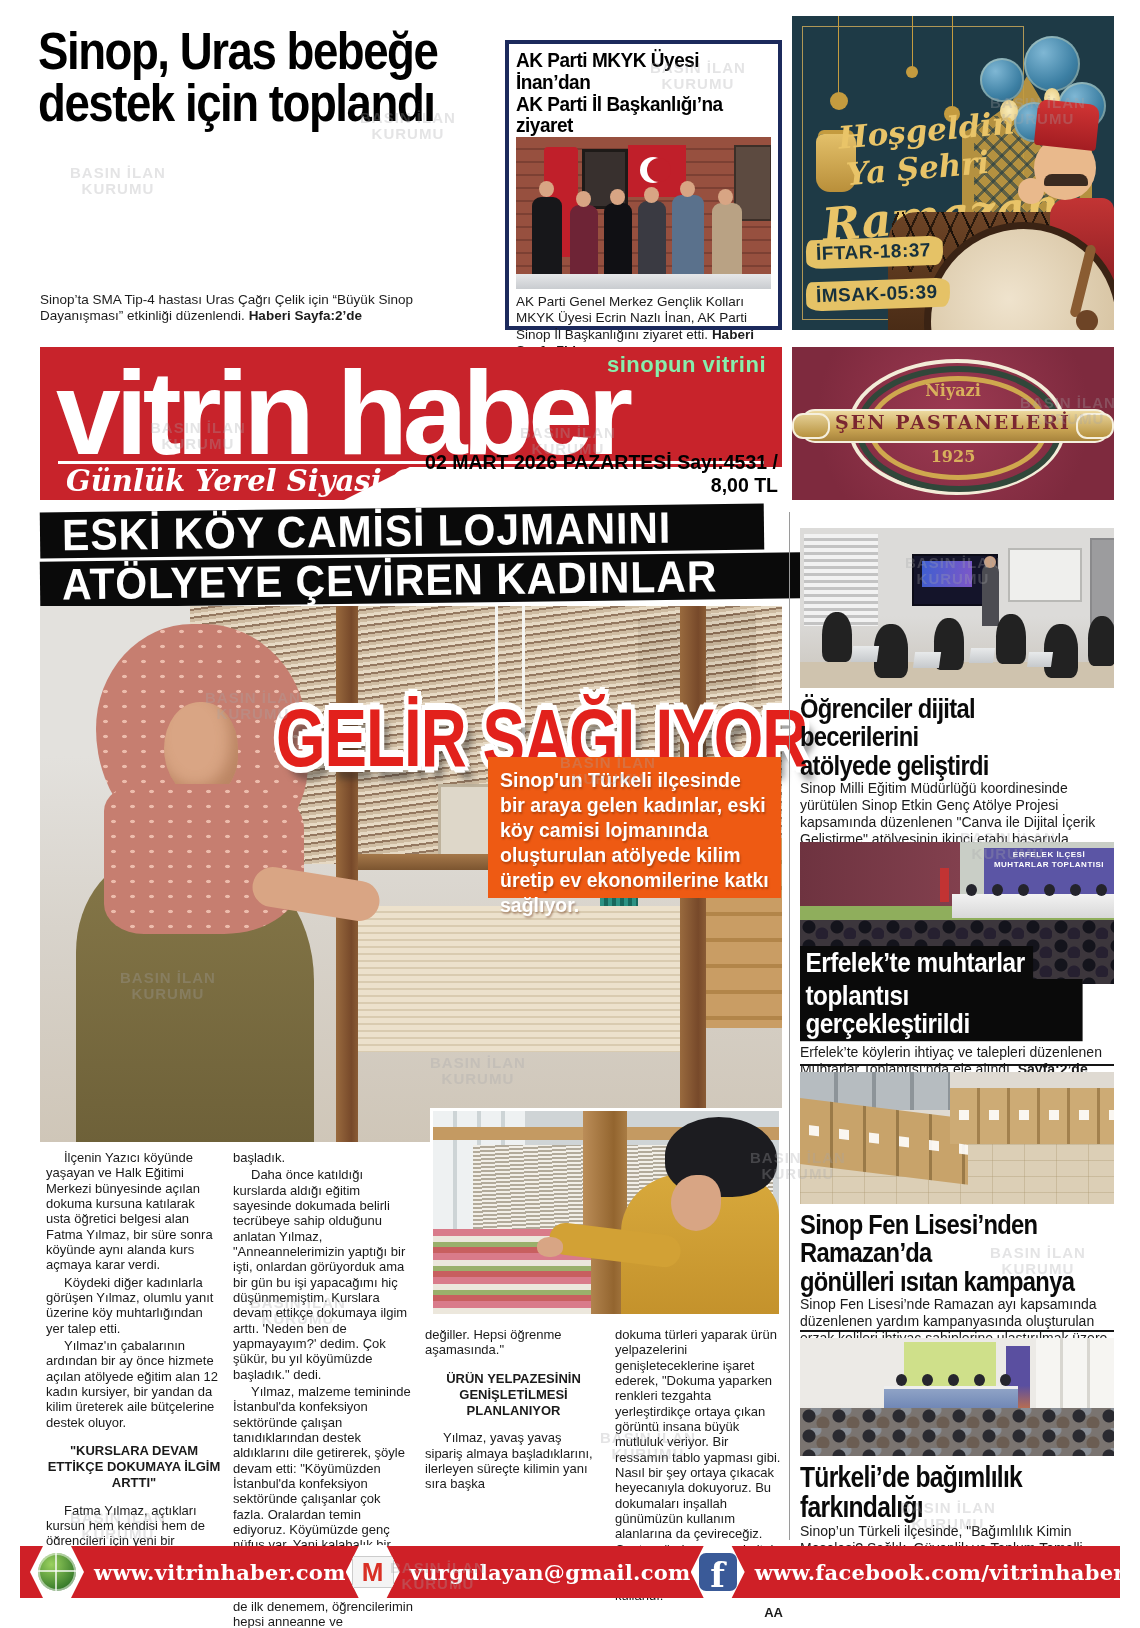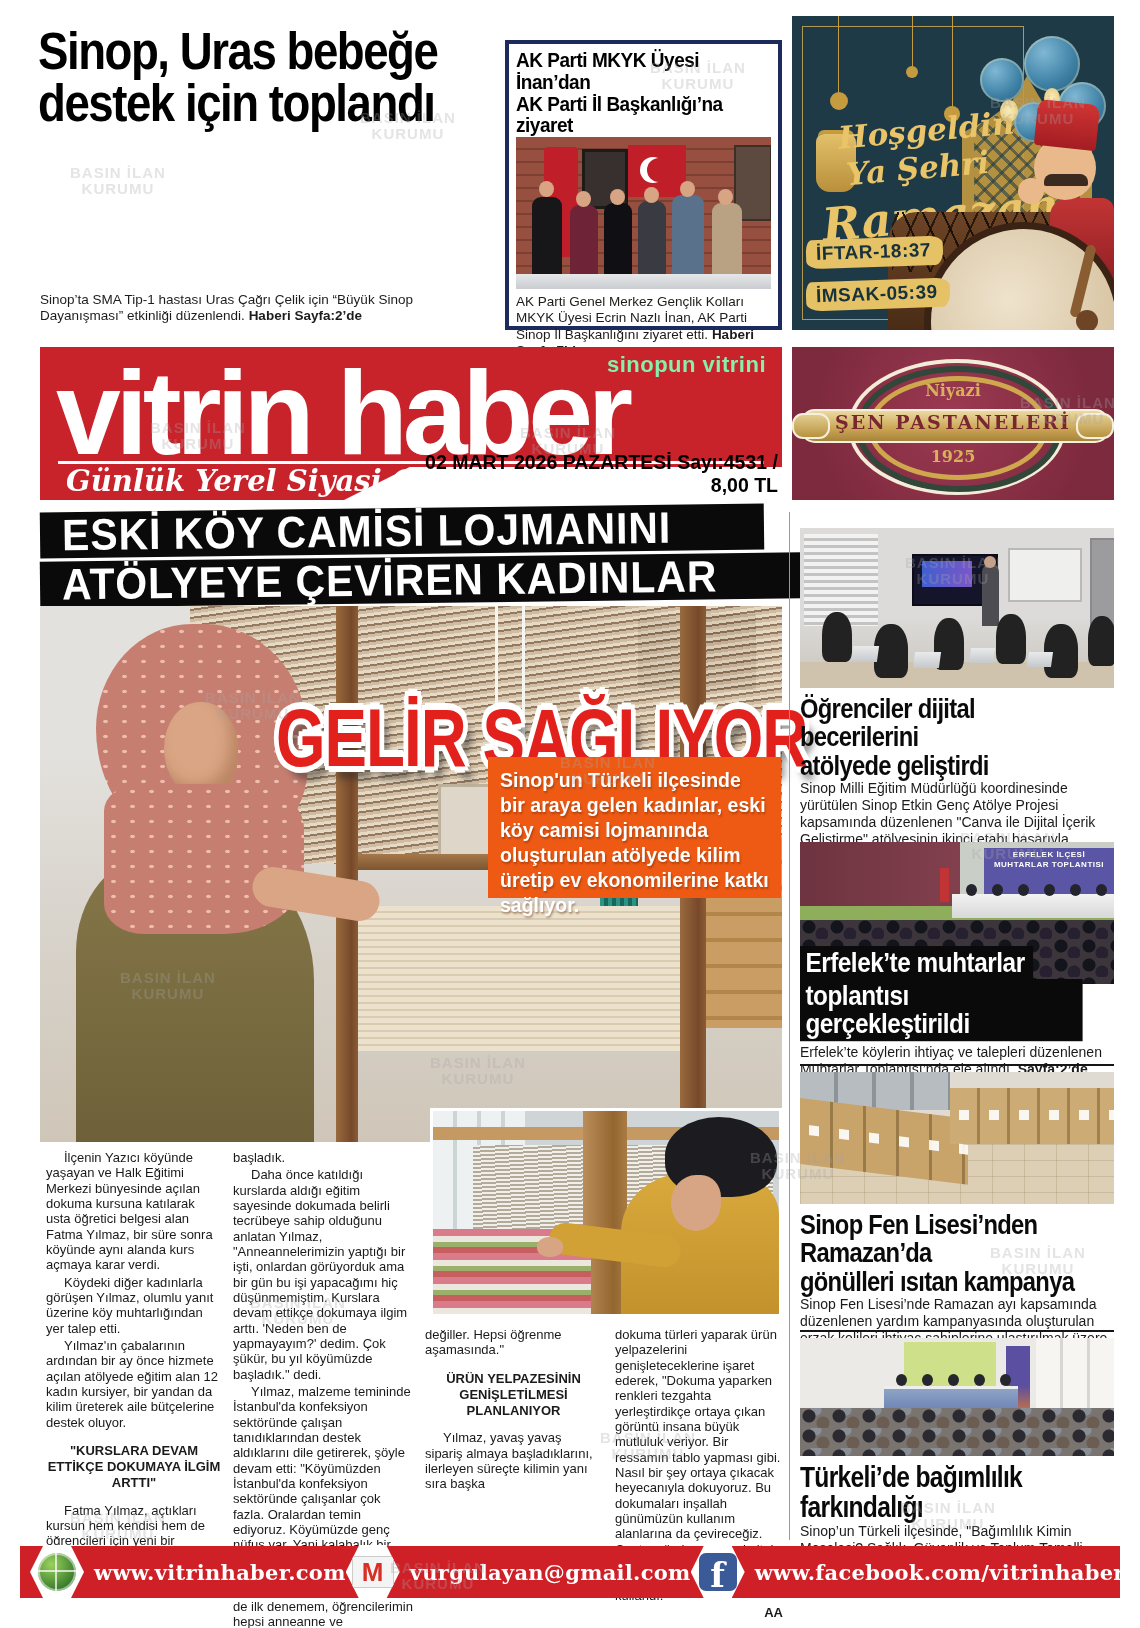--- a/index.html
+++ b/index.html
@@ -232,21 +232,21 @@
 </head>
 <body>
 
 <div id="page">
 
   <div class="abs" id="tl-head">
     <span>Sinop, Uras bebeğe</span><br>
     <span>destek için toplandı</span>
   </div>
   <div class="abs" id="tl-caption">
-    <span>Sinop’ta SMA Tip-1 hastası Uras Çağrı Çelik için “Büyük Sinop Dayanışması” etkinliği düzenlendi.</span>
+    <span>Sinop’ta SMA Tip-4 hastası Uras Çağrı Çelik için “Büyük Sinop Dayanışması” etkinliği düzenlendi.</span>
     <b>Haberi Sayfa:2’de</b>
   </div>
 
   <div class="abs" id="tm-box">
     <div id="tm-head">
       <span>AK Parti MKYK Üyesi İnan’dan</span><br>
       <span>AK Parti İl Başkanlığı’na ziyaret</span>
     </div>
     <div id="tm-photo">
       <div class="ph tm-brick"></div>

